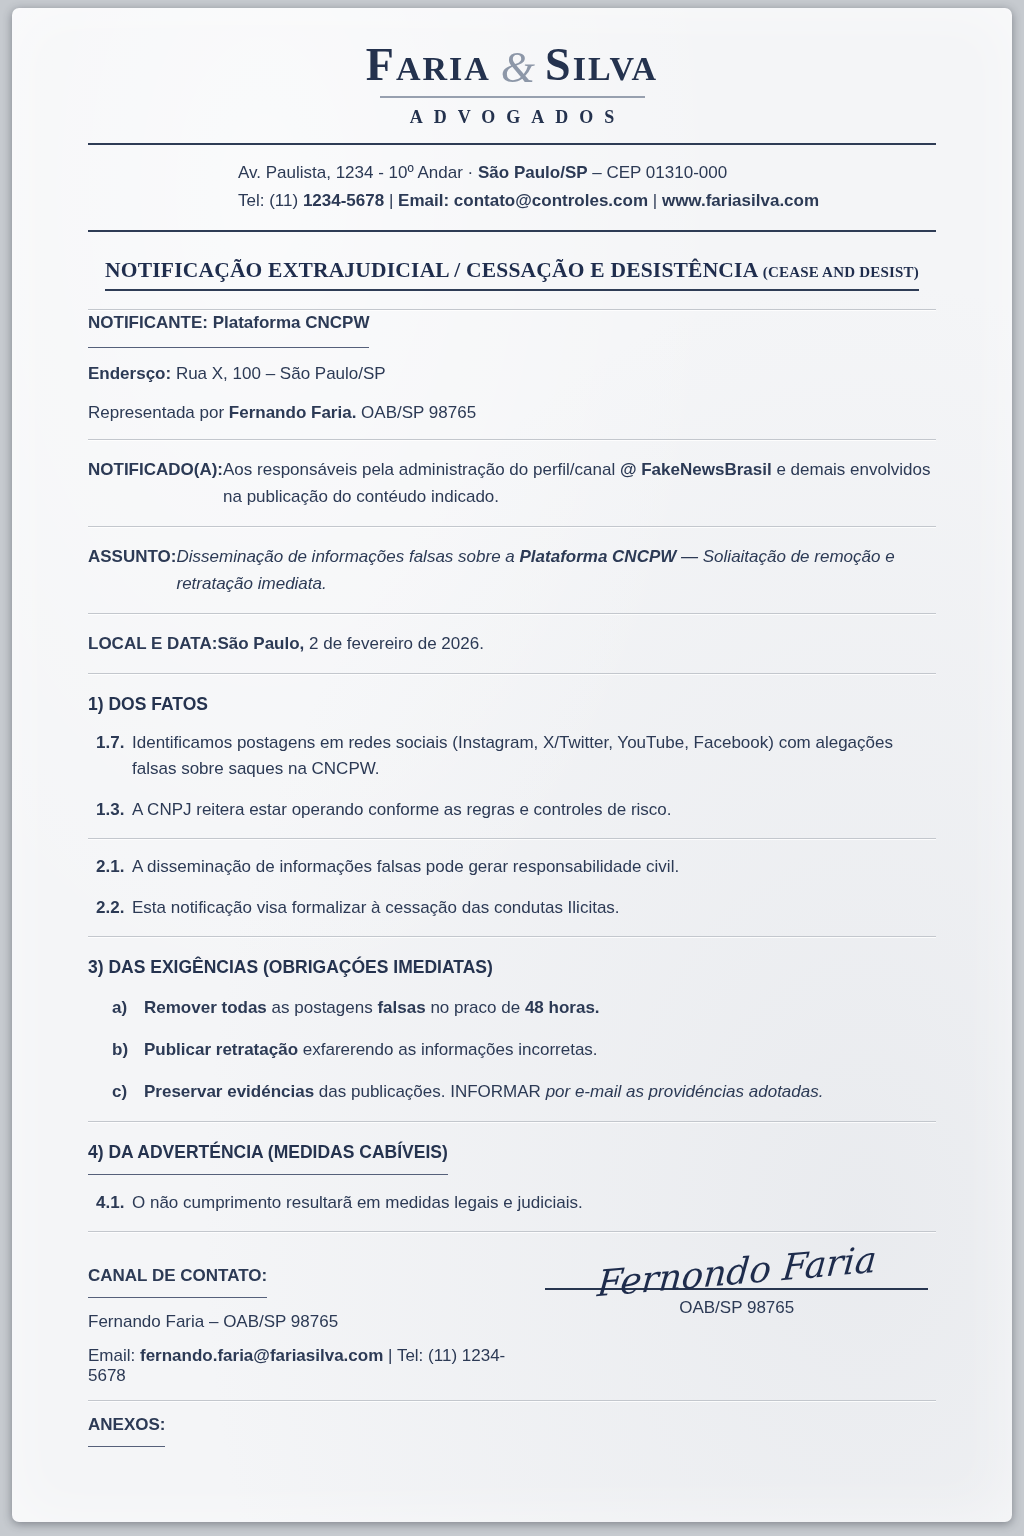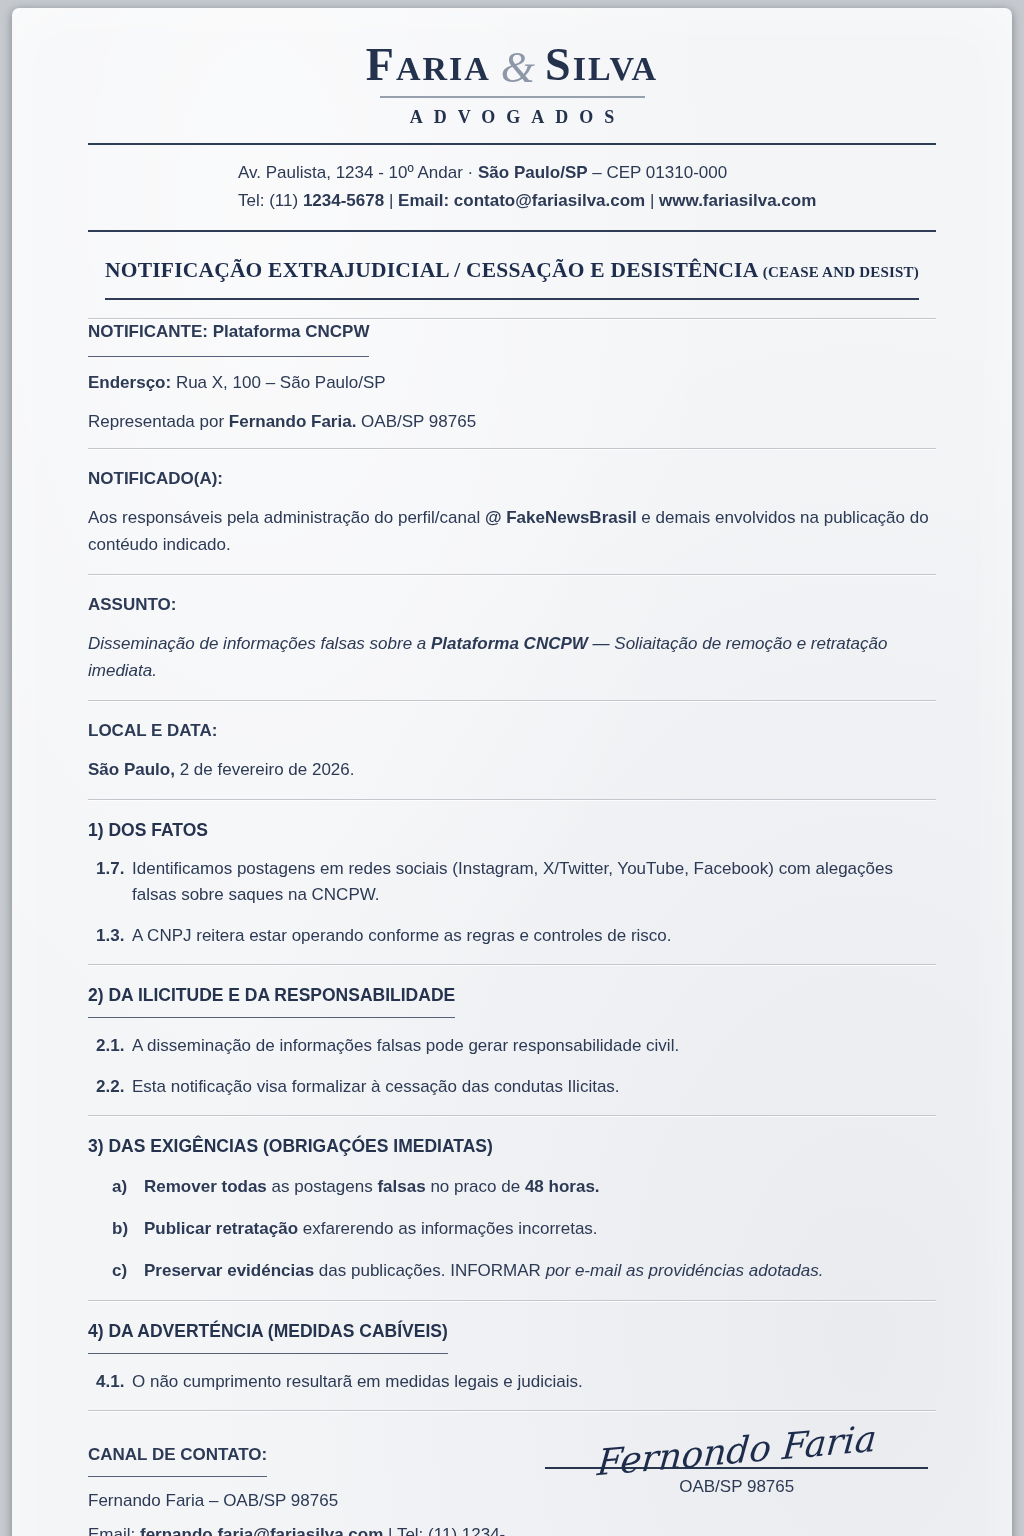--- a/index.html
+++ b/index.html
@@ -42,30 +42,30 @@
   
   .title-wrap { text-align: center; margin: 26px 0 0; }
   .title-text {
     display: inline-block;
     font-family: "Liberation Serif", serif;
     font-weight: bold;
     color: #1f2d4d;
     font-size: 21.5px;
     letter-spacing: 0.2px;
     border-bottom: 2px solid #2e3c55;
-    padding-bottom: 15px;
+    padding-bottom: 6px;
   }
   .title-suffix { font-size: 15px; }
 
   
   .sec-gap { margin-top: 18px; }
   .party-line { margin: 0 0 13px; font-size: 17px; line-height: 26px; }
   .head-underline { display: inline-block; font-weight: bold; border-bottom: 1.5px solid #55607a; padding-bottom: 11px; }
 
-  .hang { display: flex; gap: 12px; font-size: 17px; line-height: 27px; margin: 16px 0; flex-direction: column; }
+  .hang { display: flex; font-size: 17px; line-height: 27px; margin: 16px 0; }
   .hang-label { font-weight: bold; white-space: nowrap; flex: none; }
   .hang-body { flex: 1; }
 
   
   .section-heading { font-size: 17.5px; font-weight: bold; color: #25334f; margin: 20px 0 6px; }
   .section-heading .head-underline { font-size: 17.5px; }
   .item { display: flex; margin: 15px 0; font-size: 17px; line-height: 26px; }
   .item-num { font-weight: bold; flex: none; width: 44px; padding-left: 8px; }
   .item-text { flex: 1; padding-right: 4px; }
   .letter-item { display: flex; margin: 17px 0 17px 24px; font-size: 17px; line-height: 25px; }
@@ -113,21 +113,21 @@
       <span>Av. Paulista, 1234 - 10º Andar</span>
       <span>·</span>
       <span class="b">São Paulo/SP</span>
       <span>– CEP 01310-000</span>
     </div>
     <div>
       <span>Tel: (11)</span>
       <span class="b">1234-5678</span>
       <span>|</span>
       <span class="b">Email:</span>
-      <span class="b">contato@fariasilva.com</span>
+      <span class="b">contato@controles.com</span>
       <span>|</span>
       <span class="b">www.fariasilva.com</span>
     </div>
   </div>
 
   <hr class="navy-rule">
 
   <div class="title-wrap">
     <span class="title-text">
       <span>NOTIFICAÇÃO EXTRAJUDICIAL / CESSAÇÃO E DESISTÊNCIA</span>
@@ -198,23 +198,20 @@
     </div>
     <div class="item">
       <span class="item-num">1.3.</span>
       <span class="item-text">A CNPJ reitera estar operando conforme as regras e controles de risco.</span>
     </div>
   </section>
 
   <hr class="thin-rule">
 
   <section>
-    <h3 class="section-heading">
-      <span class="head-underline">2) DA ILICITUDE E DA RESPONSABILIDADE</span>
-    </h3>
     <div class="item">
       <span class="item-num">2.1.</span>
       <span class="item-text">A disseminação de informações falsas pode gerar responsabilidade civil.</span>
     </div>
     <div class="item">
       <span class="item-num">2.2.</span>
       <span class="item-text">Esta notificação visa formalizar à cessação das condutas Ilicitas.</span>
     </div>
   </section>
 

